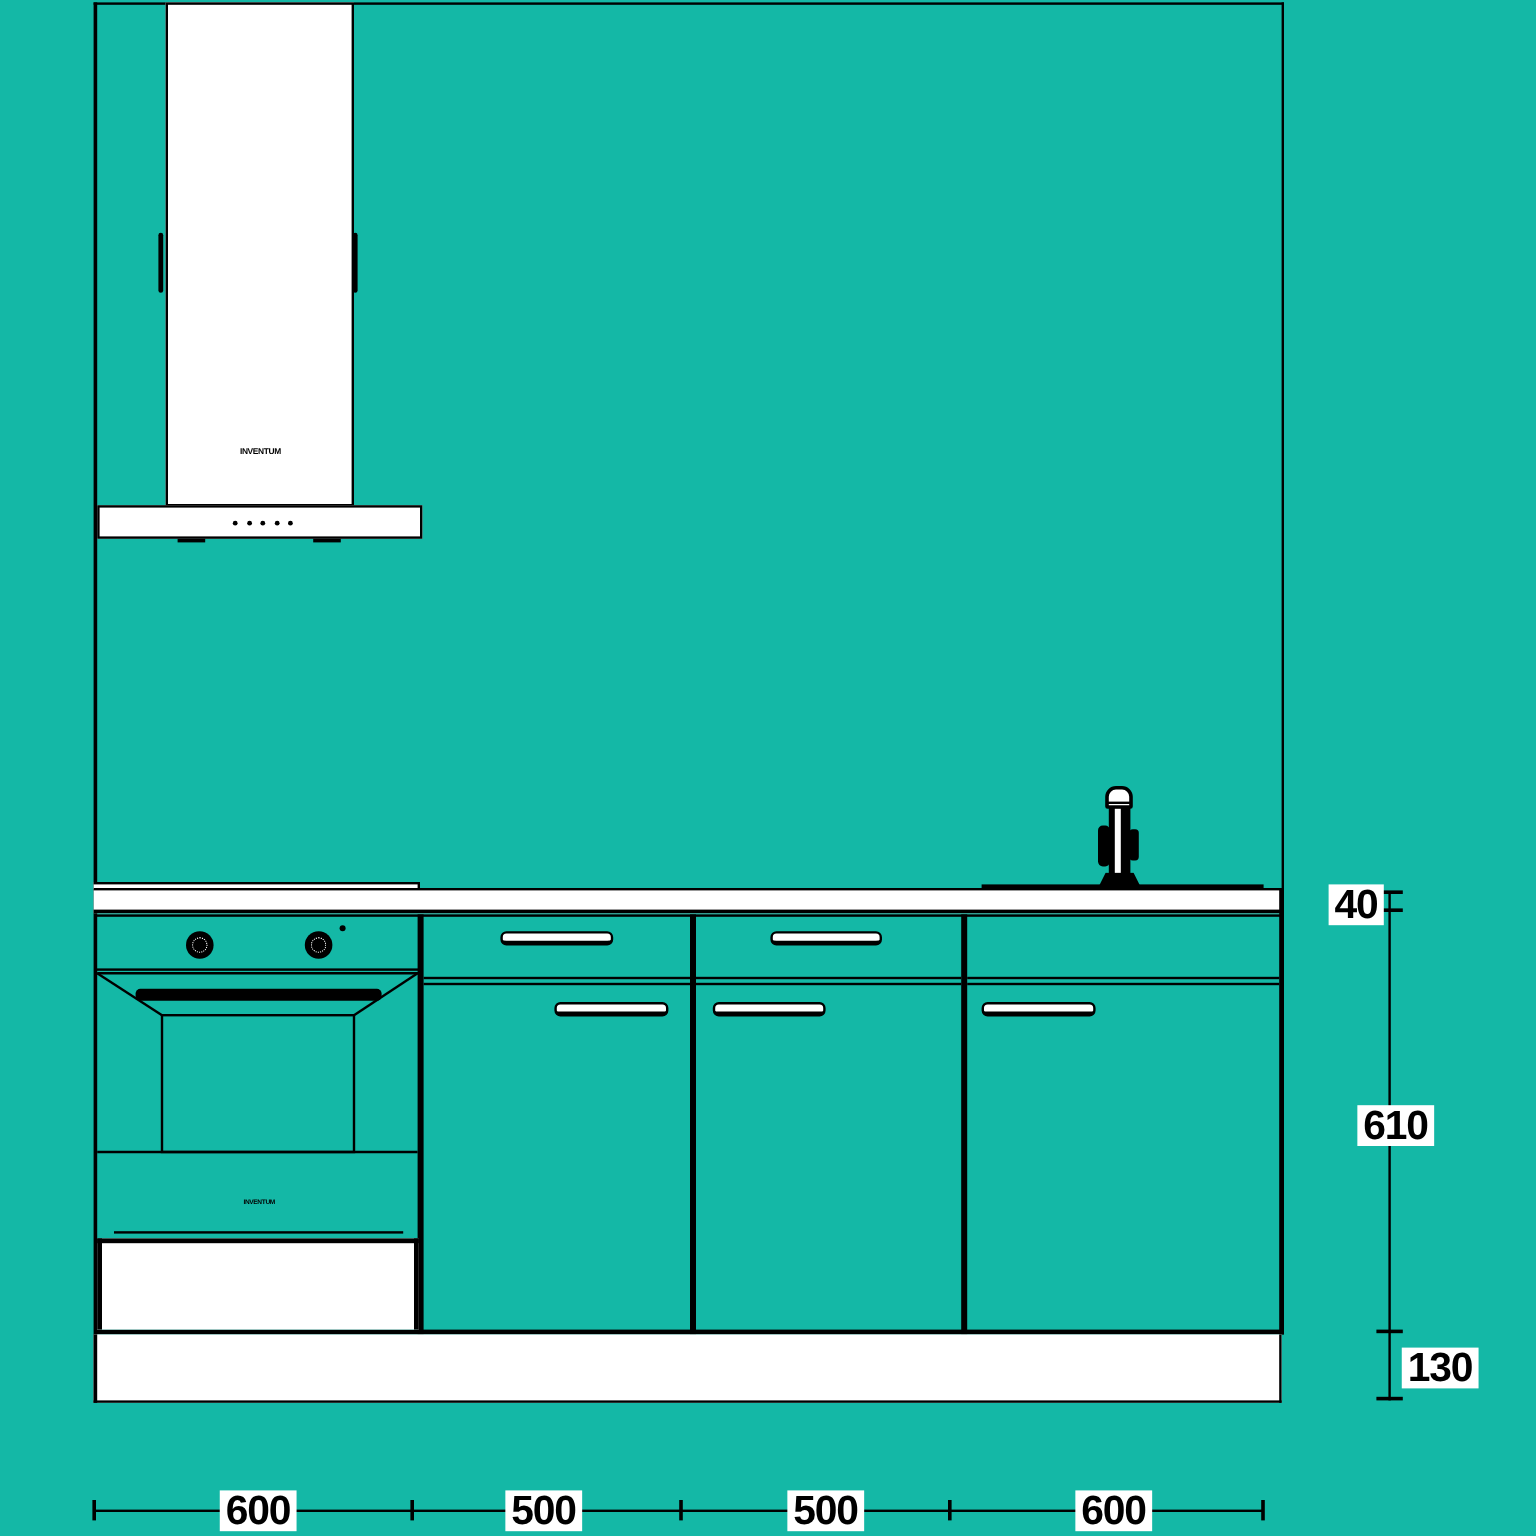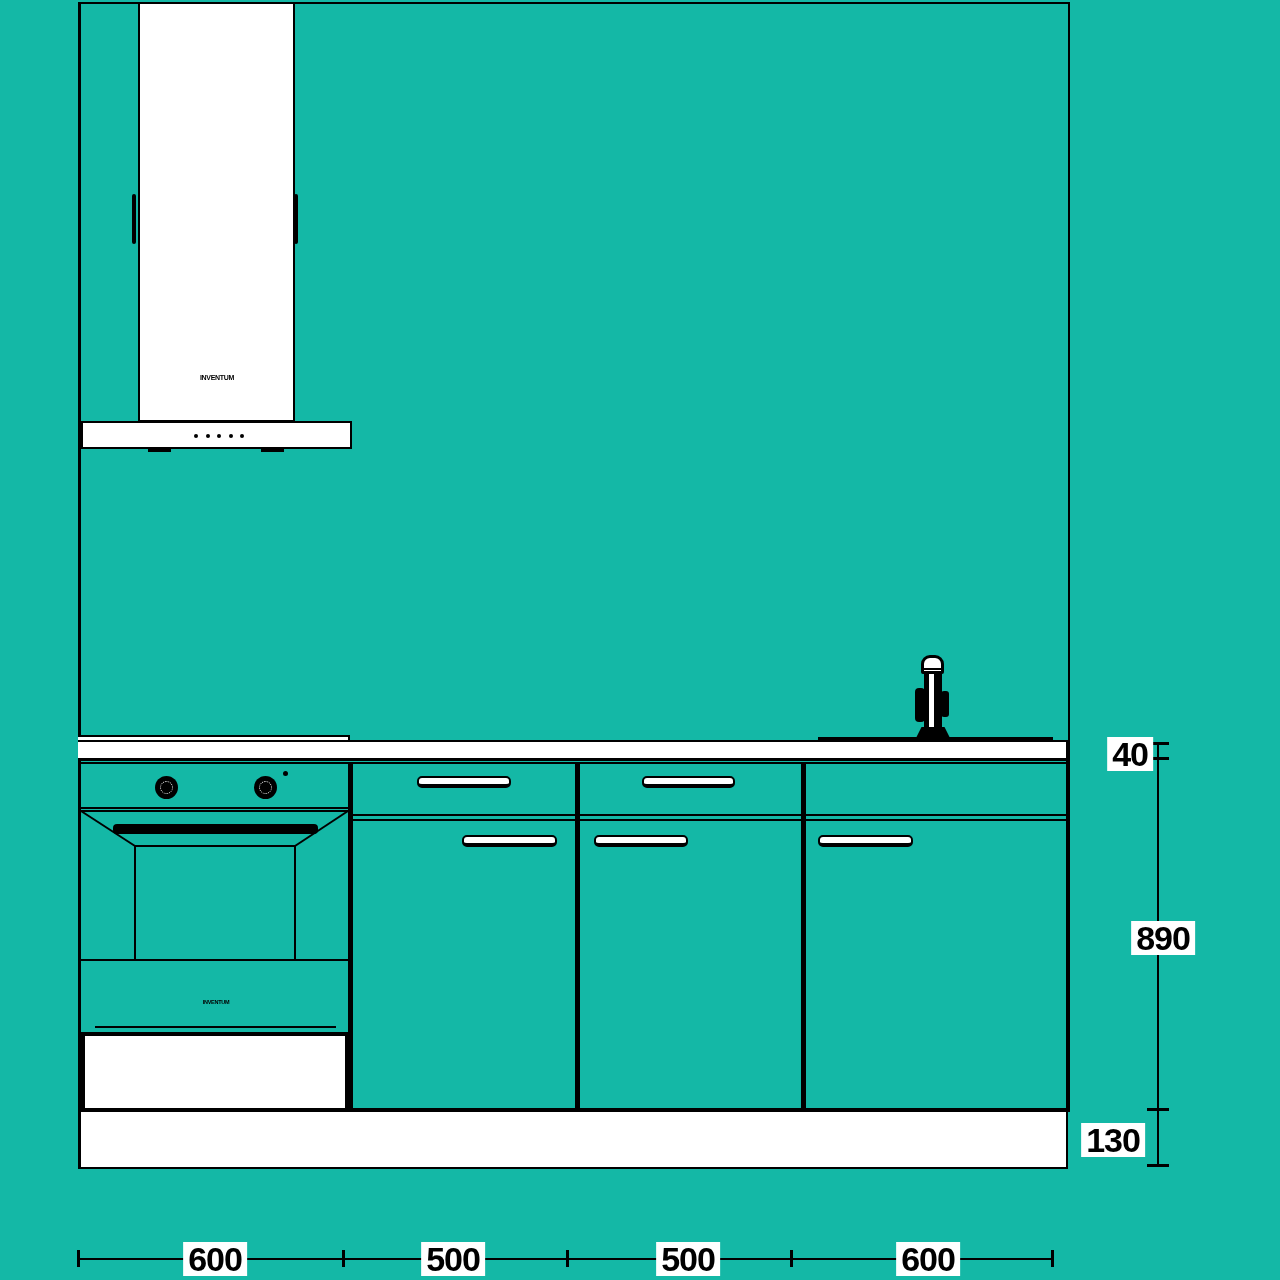--- a/index.html
+++ b/index.html
@@ -105,22 +105,22 @@
   <div class="handle" style="left:818px;top:835px;width:95px;"></div>
 
   <div class="abs" style="left:78px;top:1112px;width:990px;height:57px;background:#fff;border-left:3px solid #000;border-right:2px solid #000;border-bottom:2.5px solid #000;"></div>
 
   <div class="ln" style="left:1157px;top:743px;width:2px;height:424px;"></div>
   <div class="tickh" style="left:1147px;top:742px;"></div>
   <div class="tickh" style="left:1147px;top:757px;"></div>
   <div class="tickh" style="left:1147px;top:1108px;"></div>
   <div class="tickh" style="left:1147px;top:1164px;"></div>
   <div class="dim dim-right-align" style="left:1153px;top:754px;">40</div>
-  <div class="dim" style="left:1163px;top:938px;">890</div>
-  <div class="dim" style="left:1113px;top:1140px;">130</div>
+  <div class="dim" style="left:1163px;top:938px;">610</div>
+  <div class="dim" style="left:1200px;top:1140px;">130</div>
 
   <div class="ln" style="left:78px;top:1258px;width:975px;height:2px;"></div>
   <div class="tickv" style="left:77px;top:1250px;"></div>
   <div class="tickv" style="left:342px;top:1250px;"></div>
   <div class="tickv" style="left:566px;top:1250px;"></div>
   <div class="tickv" style="left:790px;top:1250px;"></div>
   <div class="tickv" style="left:1051px;top:1250px;"></div>
   <div class="dim" style="left:215px;top:1259px;">600</div>
   <div class="dim" style="left:453px;top:1259px;">500</div>
   <div class="dim" style="left:688px;top:1259px;">500</div>

